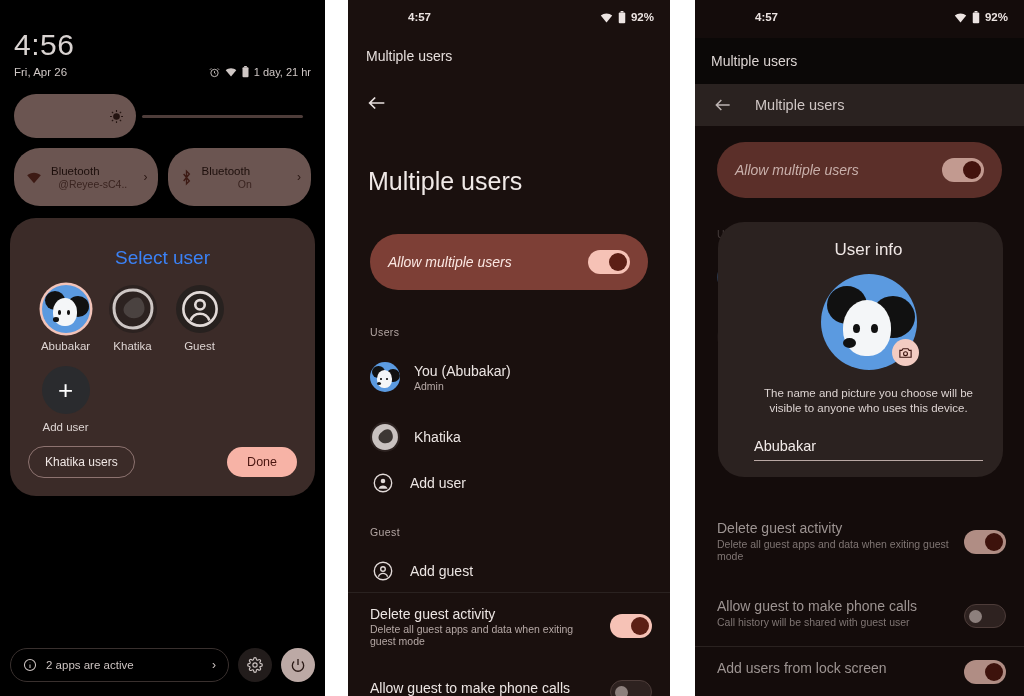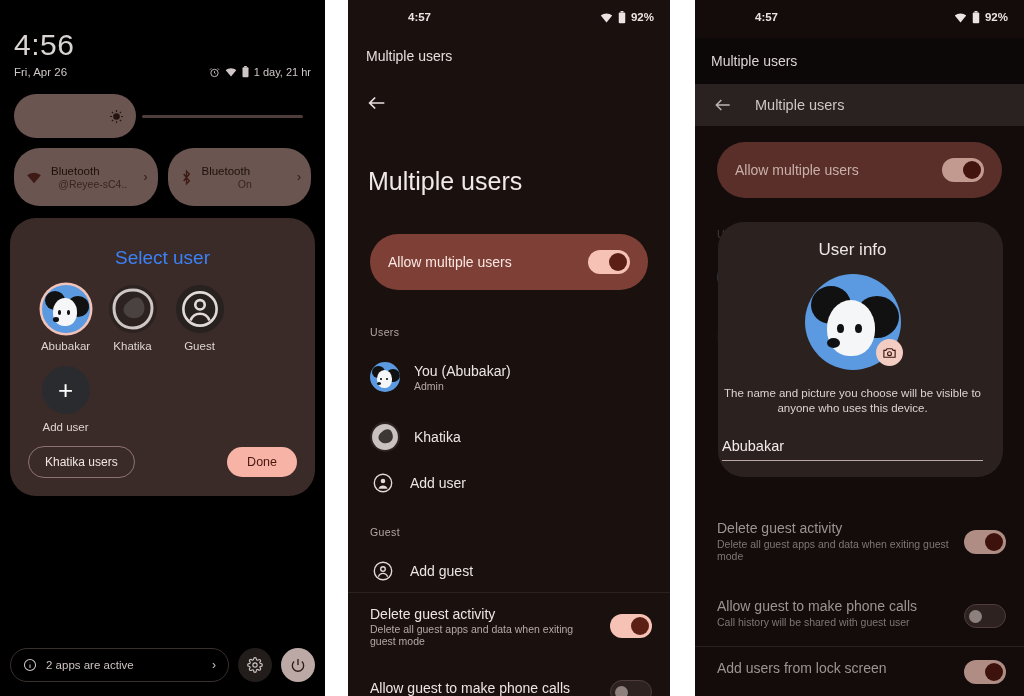--- a/index.html
+++ b/index.html
@@ -67,21 +67,21 @@
 
   
   .sbar { position:absolute; left:0; right:0; top:0; height:34px; display:flex; align-items:center; padding:0 16px;margin-left:44px; }
   .sbar-time { font-size:11.5px; color:#ece4e2; font-weight:bold; }
   .sbar-right { margin-left:auto; display:flex; align-items:center; gap:5px; font-size:11.5px; color:#ece4e2; font-weight:bold; }
 
   .p2-crumb { position:absolute; left:18px; top:48px; font-size:14px; color:#e6dedc; }
   .p2-back { position:absolute; left:18px; top:92px; width:24px; height:24px; color:#e8e0de; }
   .p2-bigtitle { position:absolute; left:20px; top:167px; font-size:25px; color:#f0e9e7; }
 
-  .allow-card { position:absolute; left:22px; right:22px; top:234px; height:56px; background:#7d3f36; border-radius:28px; display:flex; align-items:center; padding:0 18px; }
+  .allow-card { position:absolute; left:22px; right:22px; top:234px; height:56px; background:#7d3f36; border-radius:28px; display:flex; align-items:center; padding:0 18px;font-style:italic; }
   .allow-card-label { font-size:14px; color:#fbe7e2; flex:1; }
 
   .switch { width:42px; height:24px; border-radius:13px; position:relative; flex:none; }
   .switch.on { background:#f6c2b6; }
   .switch.on .knob { position:absolute; width:18px; height:18px; border-radius:50%; background:#5c1f15; right:3px; top:3px; }
   .switch.off { background:#2e2220; border:1px solid #4d3c39; }
   .switch.off .knob { position:absolute; width:13px; height:13px; border-radius:50%; background:#8d807d; left:4px; top:4.5px; }
 
   .sec-label { position:absolute; left:22px; font-size:10.5px; color:#b3a6a3; letter-spacing:.4px; }
   .row { position:absolute; left:22px; right:18px; display:flex; align-items:center; gap:14px; }
@@ -97,21 +97,21 @@
   .av-sm.av-dog .dog-eye-r { width:2.2px; height:2.8px; left:15.5px; top:15.5px; }
   .av-sm.av-dog .dog-nose { width:4px; height:3px; left:7px; top:20px; }
 
   .switch-row { position:absolute; left:22px; right:18px; display:flex; align-items:flex-start; gap:14px; }
   .switch-row .txt { flex:1; }
   .p3-topbar { position:absolute; left:0; right:0; top:38px; height:46px; background:#0b0807; display:flex; align-items:center; padding:0 16px; }
   .p3-topbar-title { font-size:14px; color:#ddd5d3; }
   .p3-appbar { position:absolute; left:0; right:0; top:84px; height:42px; background:#2a2220; display:flex; align-items:center; padding:0 18px; gap:22px; }
   .p3-appbar-title { font-size:14.5px; color:#cfc6c4; }
 
-  .dlg { position:absolute; left:718px; top:222px; width:285px; background:#2b2220; border-radius:26px; padding:18px 20px 16px 4px; }
+  .dlg { position:absolute; left:718px; top:222px; width:285px; background:#2b2220; border-radius:26px; padding:18px 20px 16px 36px; }
   .dlg-title { text-align:center; font-size:17px; color:#eee6e4; }
   .dlg-avatar-wrap { display:flex; justify-content:center; margin-top:14px; }
   .dlg-avatar { width:96px; height:96px; border-radius:50%; position:relative; }
   .dlg-dog { background:#5b9ae0; overflow:hidden; border-radius:50%; }
   .dlg-dog .e-l { position:absolute; width:40px; height:38px; background:#111; border-radius:50%; left:6px; top:12px; }
   .dlg-dog .e-r { position:absolute; width:44px; height:42px; background:#111; border-radius:50%; right:2px; top:22px; }
   .dlg-dog .f { position:absolute; width:48px; height:56px; background:#f4f6f8; border-radius:50% 50% 46% 46%; left:22px; top:26px; }
   .dlg-dog .ey-l { position:absolute; width:7px; height:9px; background:#111; border-radius:50%; left:32px; top:50px; }
   .dlg-dog .ey-r { position:absolute; width:7px; height:9px; background:#111; border-radius:50%; left:50px; top:50px; }
   .dlg-dog .no { position:absolute; width:13px; height:10px; background:#111; border-radius:50%; left:22px; top:64px; }

